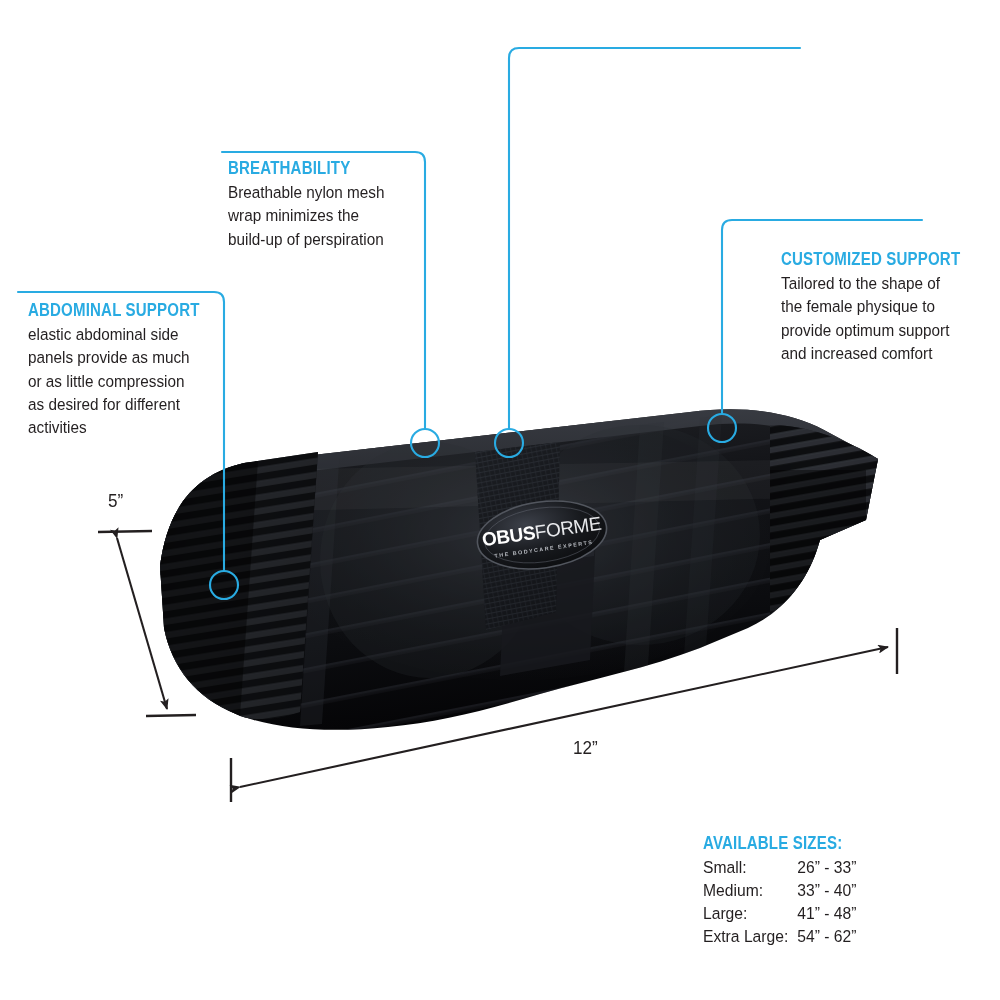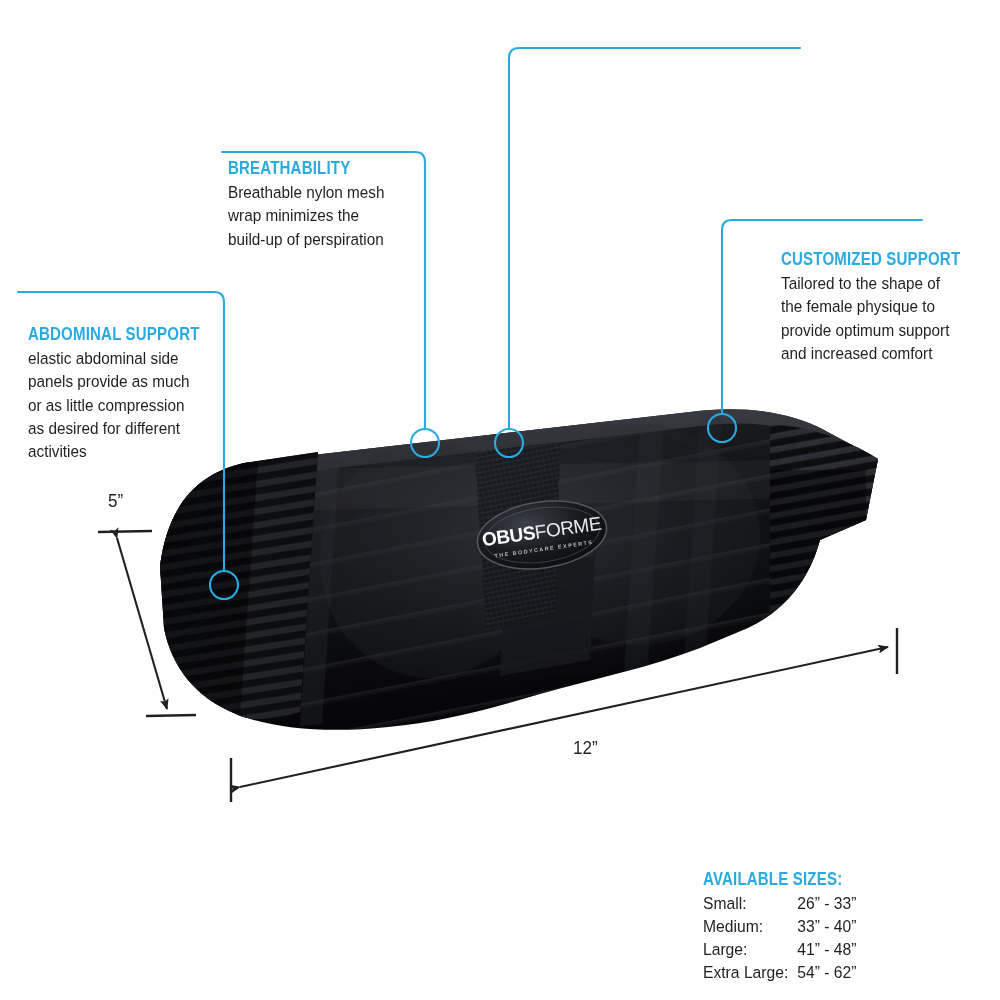--- a/index.html
+++ b/index.html
@@ -23,21 +23,21 @@
   .callout .body div{white-space:nowrap;}
 
   
   .overlay{position:absolute;left:0;top:0;width:1000px;height:1000px;pointer-events:none;}
 
   
   .dimlabel{position:absolute;color:#231f20;font-size:19px;
             transform:scaleX(.9);transform-origin:left center;}
 
   
-  .sizes{position:absolute;left:703px;top:833px;margin-top:36px;}
+  .sizes{position:absolute;left:703px;top:833px;}
   .sizes .st{color:#29ABE2;font-weight:700;font-size:17.5px;letter-spacing:.2px;
              transform:scaleX(.86);transform-origin:left center;margin-bottom:2px;}
   .sizes table{border-collapse:collapse;}
   .sizes td{color:#231f20;font-size:17.4px;line-height:1.32;
             padding:0 0 0 0;vertical-align:top;white-space:nowrap;}
   .sizes td.lab{padding-right:10px;}
   .sizes .inner{transform:scaleX(.9);transform-origin:left top;}
 
   
   .product{position:absolute;left:0;top:0;width:1000px;height:1000px;}
@@ -242,21 +242,21 @@
       <line x1="117" y1="538" x2="167" y2="709" marker-start="url(#arrH)" marker-end="url(#arrT)" stroke-width="2.1"></line>
     </g>
 
     <g stroke="#231f20" stroke-width="2.4">
       <line x1="231" y1="758" x2="231" y2="802"></line>
       <line x1="897" y1="628" x2="897" y2="674"></line>
       <line x1="240" y1="787" x2="888" y2="647" marker-start="url(#arrH)" marker-end="url(#arrT)" stroke-width="2.1"></line>
     </g>
   </svg>
 
-  <div class="callout" style="left:28px;top:300px;width:210px;margin-top:24px;">
+  <div class="callout" style="left:28px;top:300px;width:210px;">
     <div class="head">ABDOMINAL SUPPORT</div>
     <div class="body">
       <div>elastic abdominal side</div>
       <div>panels provide as much</div>
       <div>or as little compression</div>
       <div>as desired for different</div>
       <div>activities</div>
     </div>
   </div>
 

